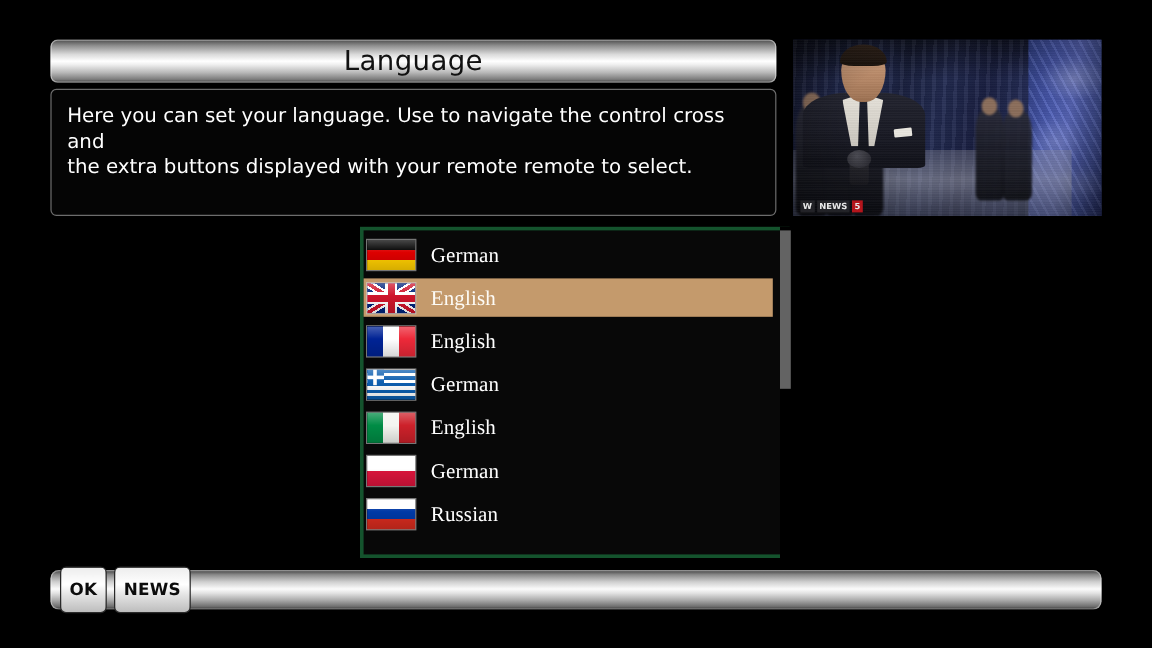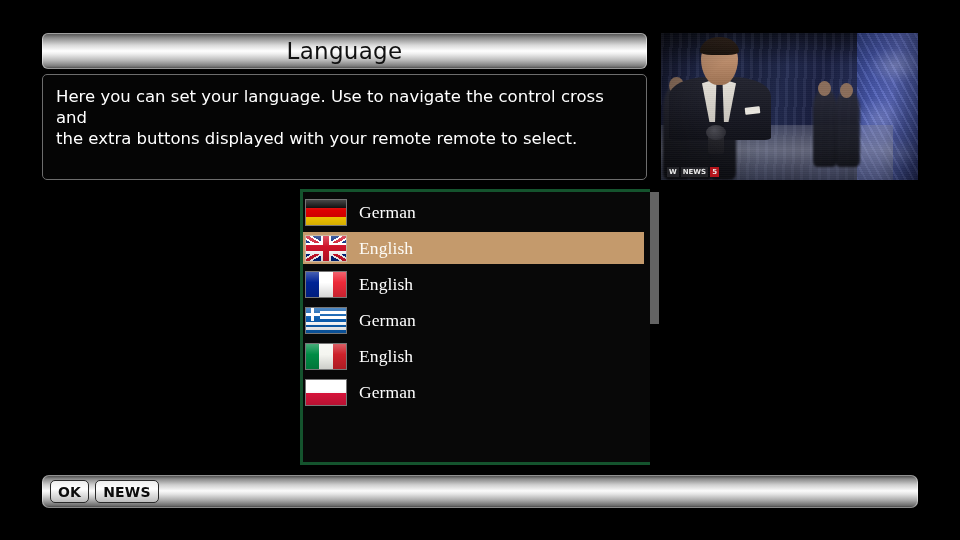--- a/index.html
+++ b/index.html
@@ -326,21 +326,21 @@
         #333333 100%);
     box-shadow: inset 0 0 0 1px rgba(255,255,255,0.4);
     display: flex;
     align-items: center;
     padding-left: 8px;
     box-sizing: border-box;
     gap: 6px;
   }
   .softkey {
     min-width: 34px;
-    height: 23px;
+    height: 39px;
     border-radius: 5px;
     border: 1px solid #2a2a2a;
     background: linear-gradient(to bottom, #ededed 0%, #ffffff 38%, #e3e3e3 62%, #bdbdbd 100%);
     color: #0c0c0c;
     font-size: 14px;
     line-height: 14px;
     font-weight: bold;
     display: flex;
     align-items: center;
     justify-content: center;
@@ -430,20 +430,24 @@
           <span class="lang-label">German</span>
         </div>
         <div class="lang-row">
           <span class="flag flag-it"></span>
           <span class="lang-label">English</span>
         </div>
         <div class="lang-row">
           <span class="flag flag-pl"></span>
           <span class="lang-label">German</span>
         </div>
+        <div class="lang-row">
+          <span class="flag flag-ru"></span>
+          <span class="lang-label">Russian</span>
+        </div>
       </div>
   </div>
 
   <div id="scroll-track"></div>
   <div id="scroll-thumb" style="height: 132.48px; top: 191.76px;"></div>
 
   <div id="bottom-bar">
       <div class="softkey">OK</div>
       <div class="softkey">NEWS</div>
     </div>

